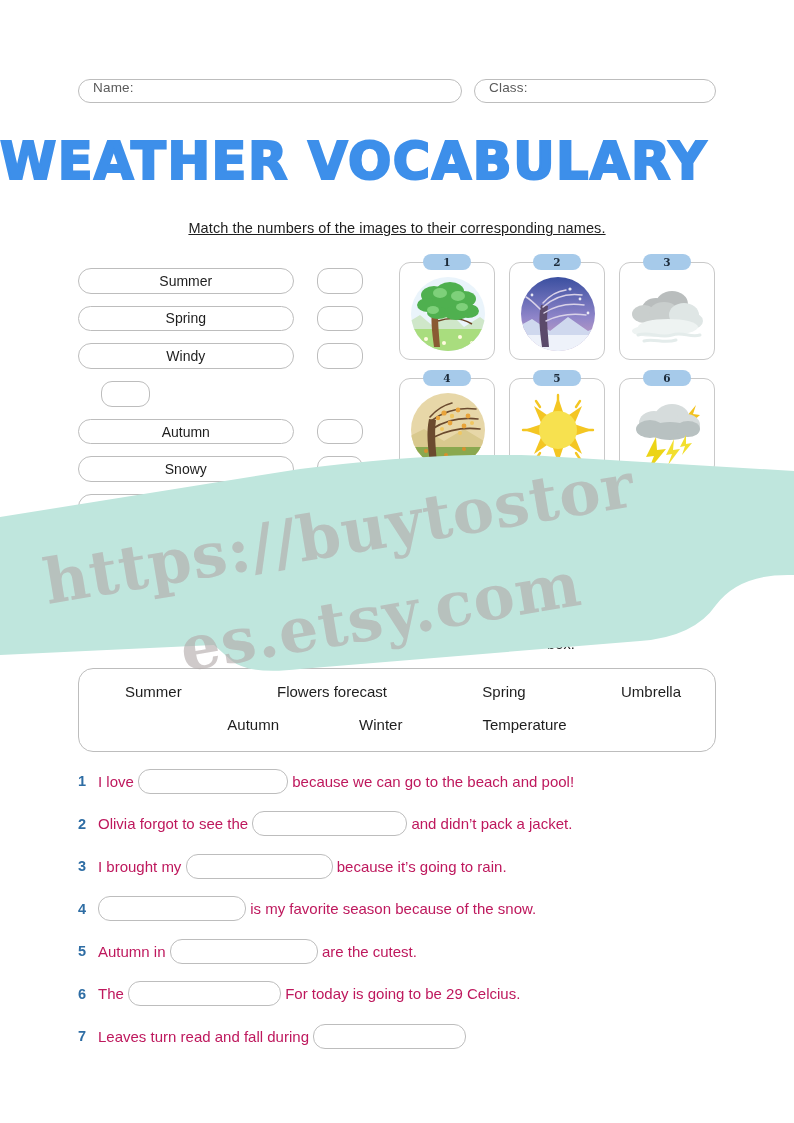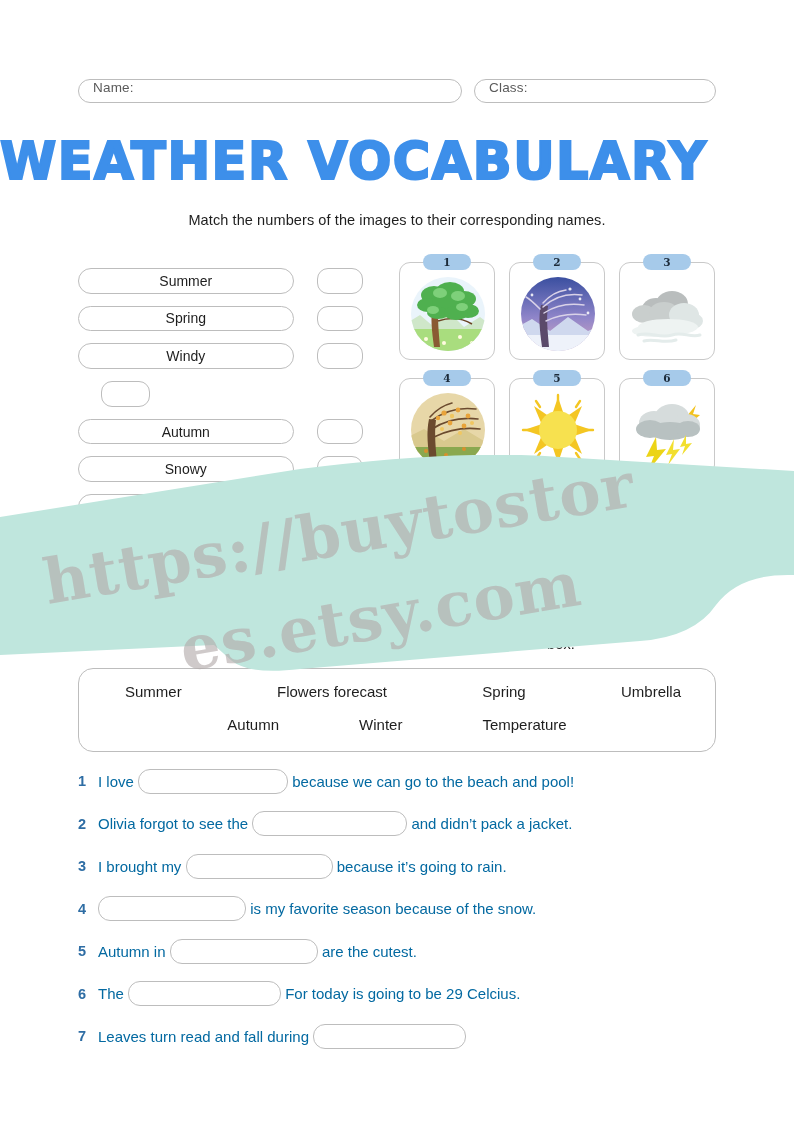--- a/index.html
+++ b/index.html
@@ -37,21 +37,21 @@
     letter-spacing:1.5px;
     color:#3d8fea;
     -webkit-text-stroke:2.2px #3d8fea;
     line-height:1;
     margin-top:8px;
   }
   .instruction{
     position:absolute;width:794px;text-align:center;
     font-size:14.5px;color:#1e1e1e;letter-spacing:.1px;
   }
-  .instruction.one{top:212px;}
+  .instruction.one{top:220px;text-decoration:underline;}
   .instruction.two{top:636px;}
 
   
   .match{position:absolute;left:0;top:268px;width:794px;height:330px;}
   .words{position:absolute;left:78px;top:0;width:285px;}
   .word-row{display:flex;align-items:center;height:25.5px;margin-bottom:12.2px;}
   .word-pill{
     width:228px;height:25.5px;border:1px solid #bdbdbd;border-radius:13px;
     background:#fff;display:flex;align-items:center;justify-content:center;
     font-size:14px;color:#1e1e1e;box-sizing:border-box;
@@ -92,21 +92,21 @@
   .bank-line.r1{justify-content:space-between;padding:14px 34px 0 46px;}
   .bank-line.r2{justify-content:center;gap:80px;padding-top:16px;}
   .bank-word{font-size:15px;color:#1e1e1e;white-space:nowrap;}
 
   
   .sentences{position:absolute;left:78px;top:768px;width:660px;}
   .sentence{display:flex;align-items:center;height:26px;margin-bottom:16.5px;font-size:15px;}
   .s-num{
     width:20px;font-weight:bold;color:#2e6da4;font-size:14.5px;flex:none;
   }
-  .s-text{white-space:pre;color:#0369a1;}
+  .s-text{white-space:pre;color:#be185d;}
   .blank{
     display:inline-block;height:25px;border:1px solid #bdbdbd;border-radius:12px;
     background:#fff;box-sizing:border-box;flex:none;
   }
   .blank.w150{width:150px;}
   .blank.w155{width:155px;}
   .blank.w147{width:147px;}
   .blank.w148{width:148px;}
   .blank.w153{width:153px;}
 

